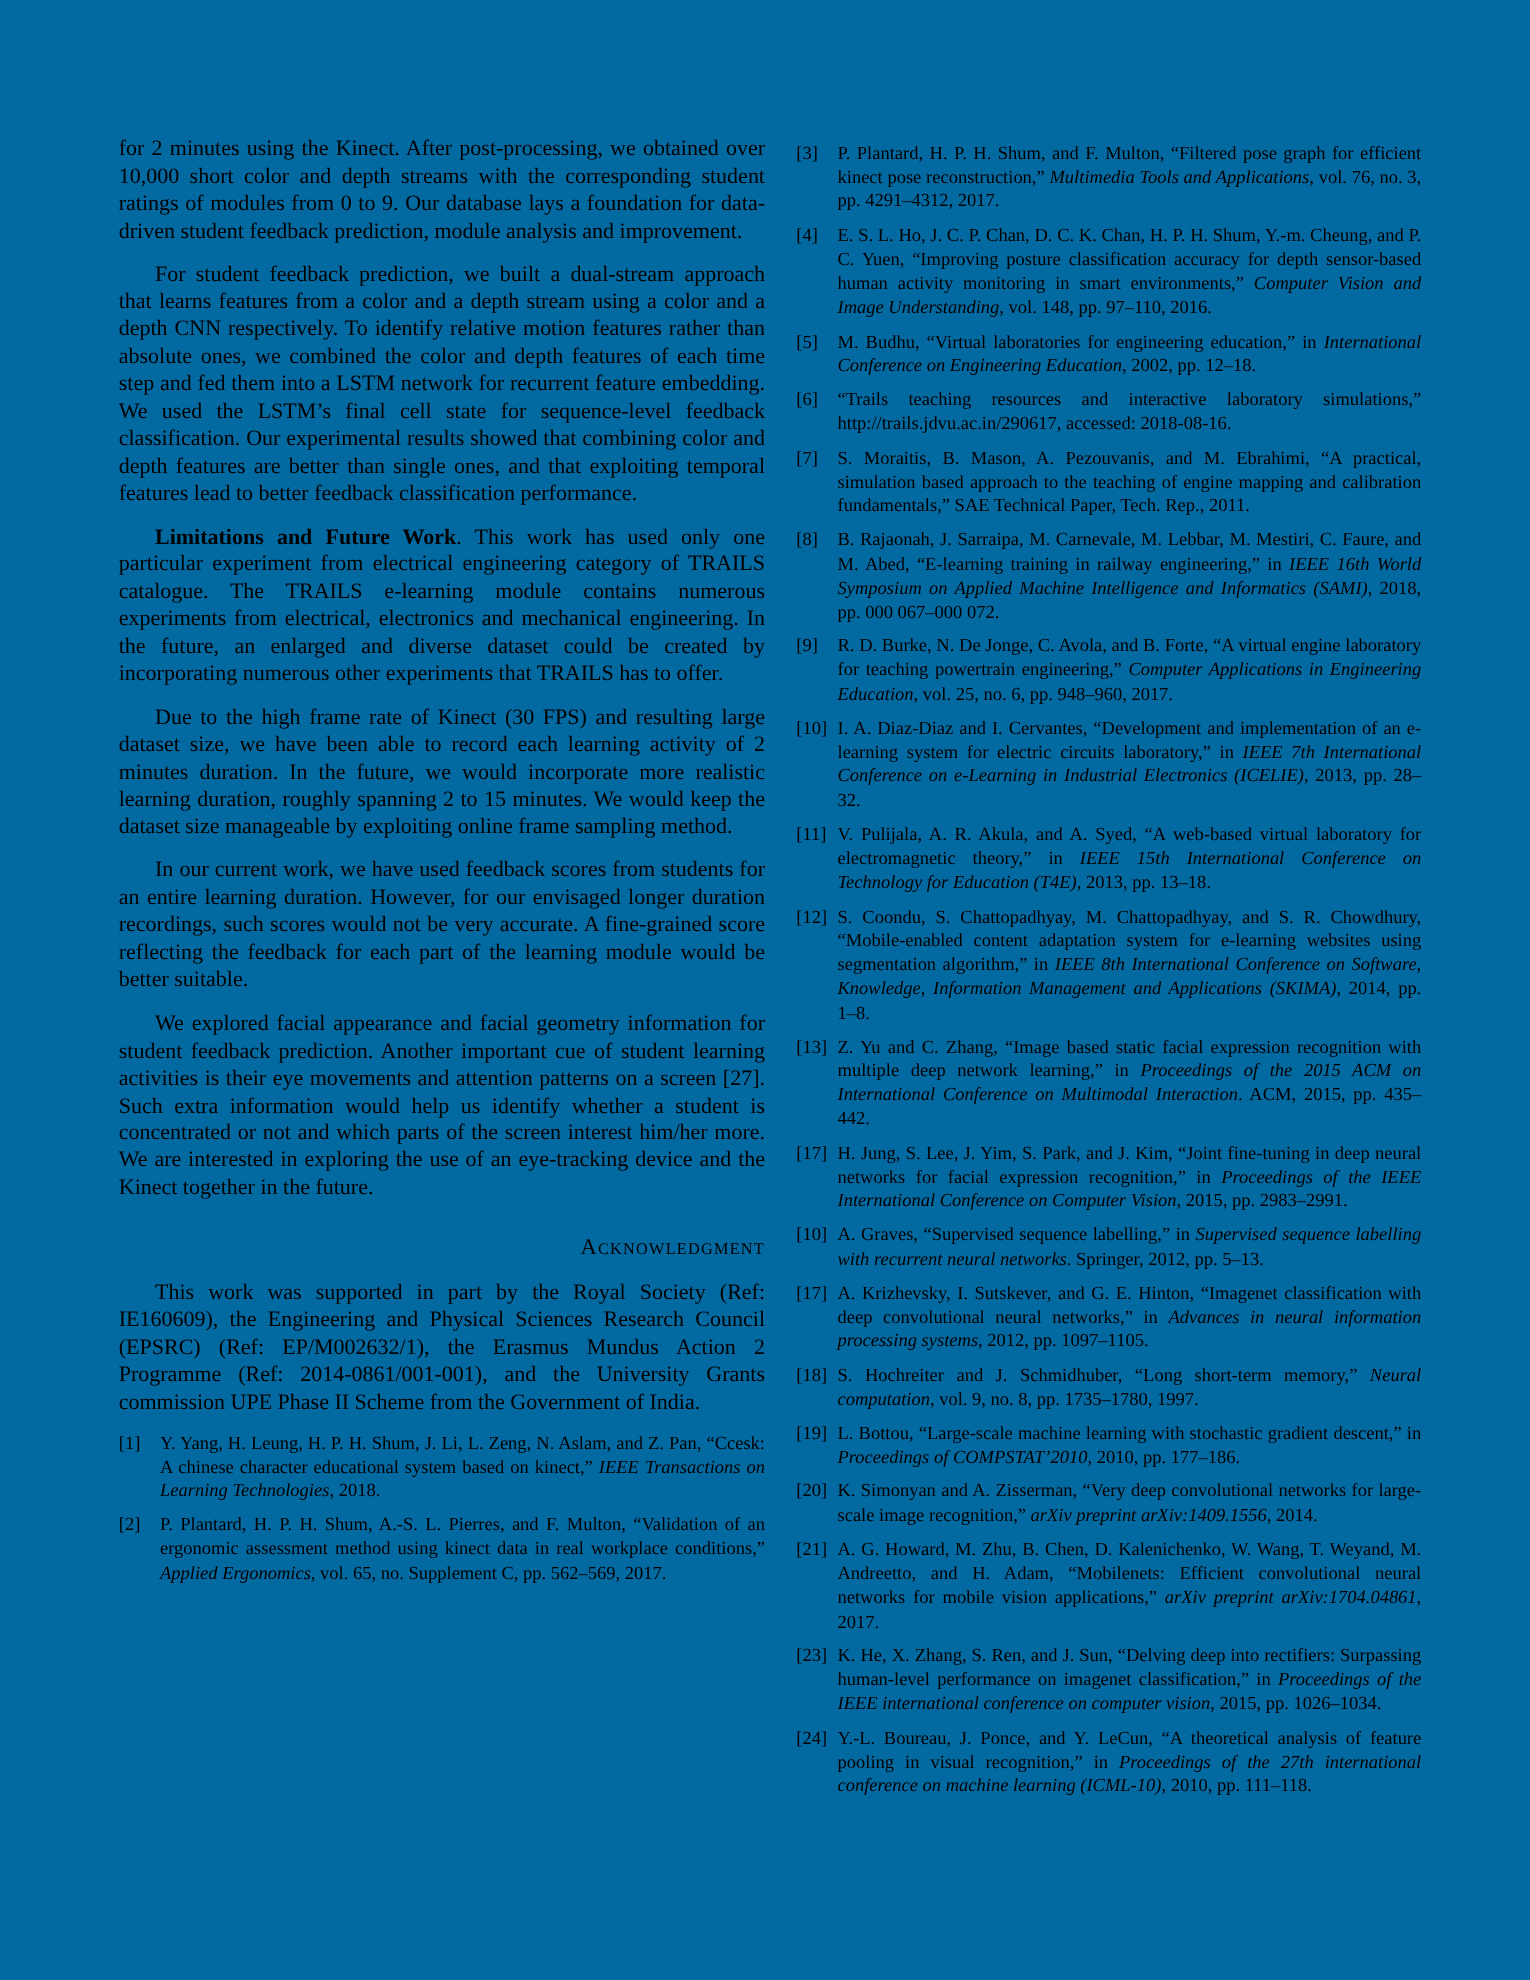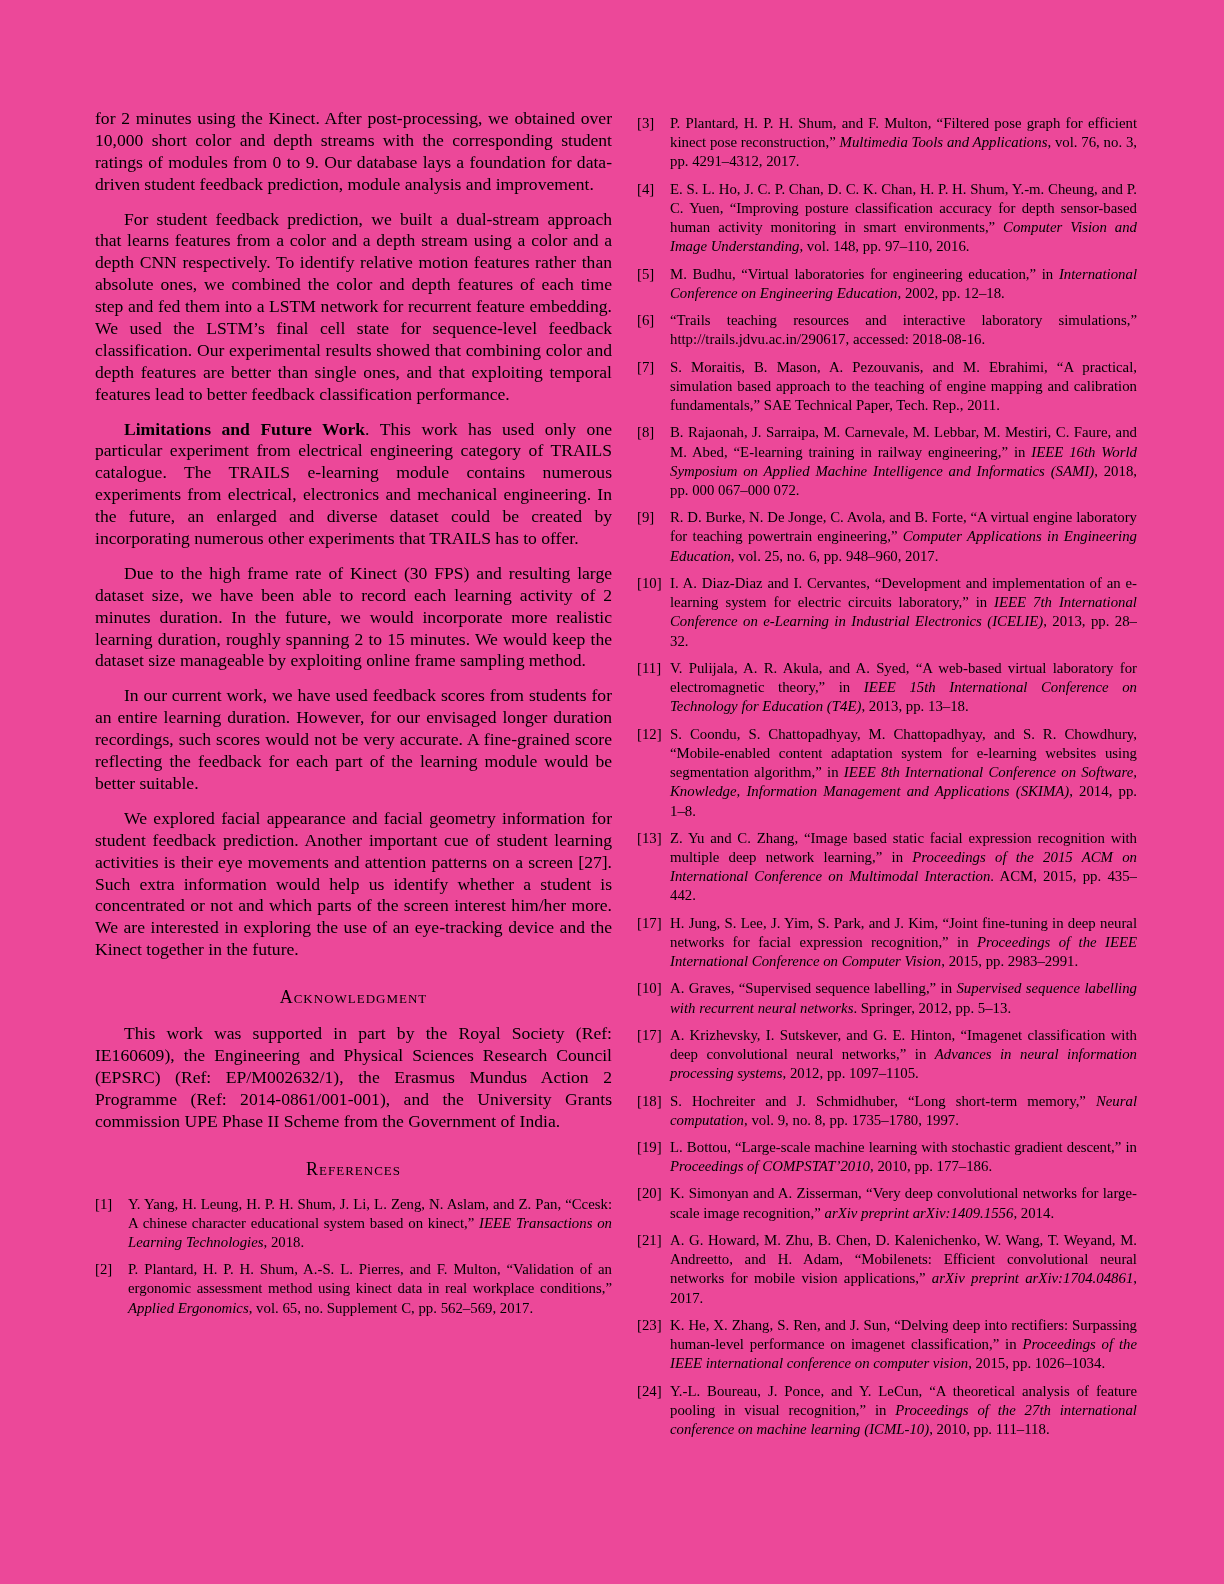--- a/index.html
+++ b/index.html
@@ -1,41 +1,41 @@
 <!DOCTYPE html>
 <html><head>
 <meta charset="utf-8">
 <style>
   html, body { margin: 0; padding: 0; background: #ffffff; }
   .page {
     position: relative;
     width: 1224px;
     height: 1584px;
-    background: #ec4899;
+    background: #0369a1;
     color: #000000;
     font-family: "Liberation Serif", serif;
     overflow: hidden;
   }
   .column { position: absolute; text-align: justify; }
   .col-left  { left: 95px;  top: 108px; width: 517px; }
   .col-right { left: 637px; top: 114px; width: 500px; }
 
   .body-par {
     font-size: 17.6px;
     line-height: 1.245;
     margin: 0 0 13px 0;
     text-align: justify;
   }
   .body-par.indent { text-indent: 29px; }
   .body-par .lead-bold { font-weight: bold; }
 
   .sec-heading {
     font-variant: small-caps;
     font-weight: normal;
-    text-align: center;
+    text-align: right;
     font-size: 18px;
     letter-spacing: 1px;
     margin: 26px 0 15px 0;
   }
 
   .ref {
     display: flex;
     font-size: 14.8px;
     line-height: 1.30;
     margin: 0 0 8px 0;
@@ -55,21 +55,20 @@
         <p class="body-par indent"><span class="lead-bold">Limitations and Future Work</span>. This work has used only one particular experiment from electrical engineering category of TRAILS catalogue. The TRAILS e-learning module contains numerous experiments from electrical, electronics and mechanical engineering. In the future, an enlarged and diverse dataset could be created by incorporating numerous other experiments that TRAILS has to offer.</p>
         <p class="body-par indent">Due to the high frame rate of Kinect (30 FPS) and resulting large dataset size, we have been able to record each learning activity of 2 minutes duration. In the future, we would incorporate more realistic learning duration, roughly spanning 2 to 15 minutes. We would keep the dataset size manageable by exploiting online frame sampling method.</p>
         <p class="body-par indent">In our current work, we have used feedback scores from students for an entire learning duration. However, for our envisaged longer duration recordings, such scores would not be very accurate. A fine-grained score reflecting the feedback for each part of the learning module would be better suitable.</p>
         <p class="body-par indent">We explored facial appearance and facial geometry information for student feedback prediction. Another important cue of student learning activities is their eye movements and attention patterns on a screen [27]. Such extra information would help us identify whether a student is concentrated or not and which parts of the screen interest him/her more. We are interested in exploring the use of an eye-tracking device and the Kinect together in the future.</p>
       </div>
 
     <div class="sec-heading">Acknowledgment</div>
 
     <p class="body-par indent">This work was supported in part by the Royal Society (Ref: IE160609), the Engineering and Physical Sciences Research Council (EPSRC) (Ref: EP/M002632/1), the Erasmus Mundus Action 2 Programme (Ref: 2014-0861/001-001), and the University Grants commission UPE Phase II Scheme from the Government of India.</p>
 
-    <div class="sec-heading">References</div>
 
     <div id="refs-left">
         <div class="ref">
           <span class="ref-id">[1]</span>
           <span class="ref-body">Y. Yang, H. Leung, H. P. H. Shum, J. Li, L. Zeng, N. Aslam, and Z. Pan, “Ccesk: A chinese character educational system based on kinect,” <i>IEEE Transactions on Learning Technologies</i>, 2018.</span>
         </div>
         <div class="ref">
           <span class="ref-id">[2]</span>
           <span class="ref-body">P. Plantard, H. P. H. Shum, A.-S. L. Pierres, and F. Multon, “Validation of an ergonomic assessment method using kinect data in real workplace conditions,” <i>Applied Ergonomics</i>, vol. 65, no. Supplement C, pp. 562–569, 2017.</span>
         </div>

